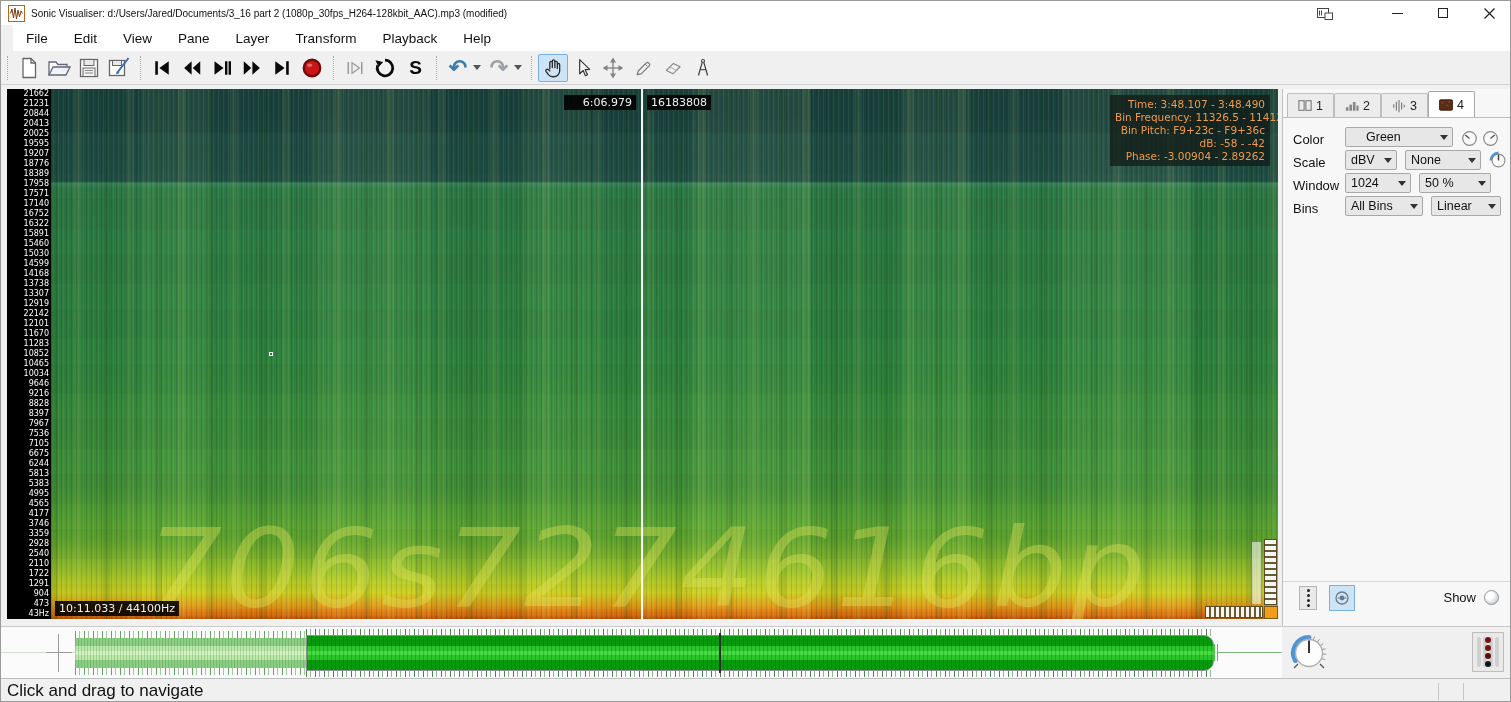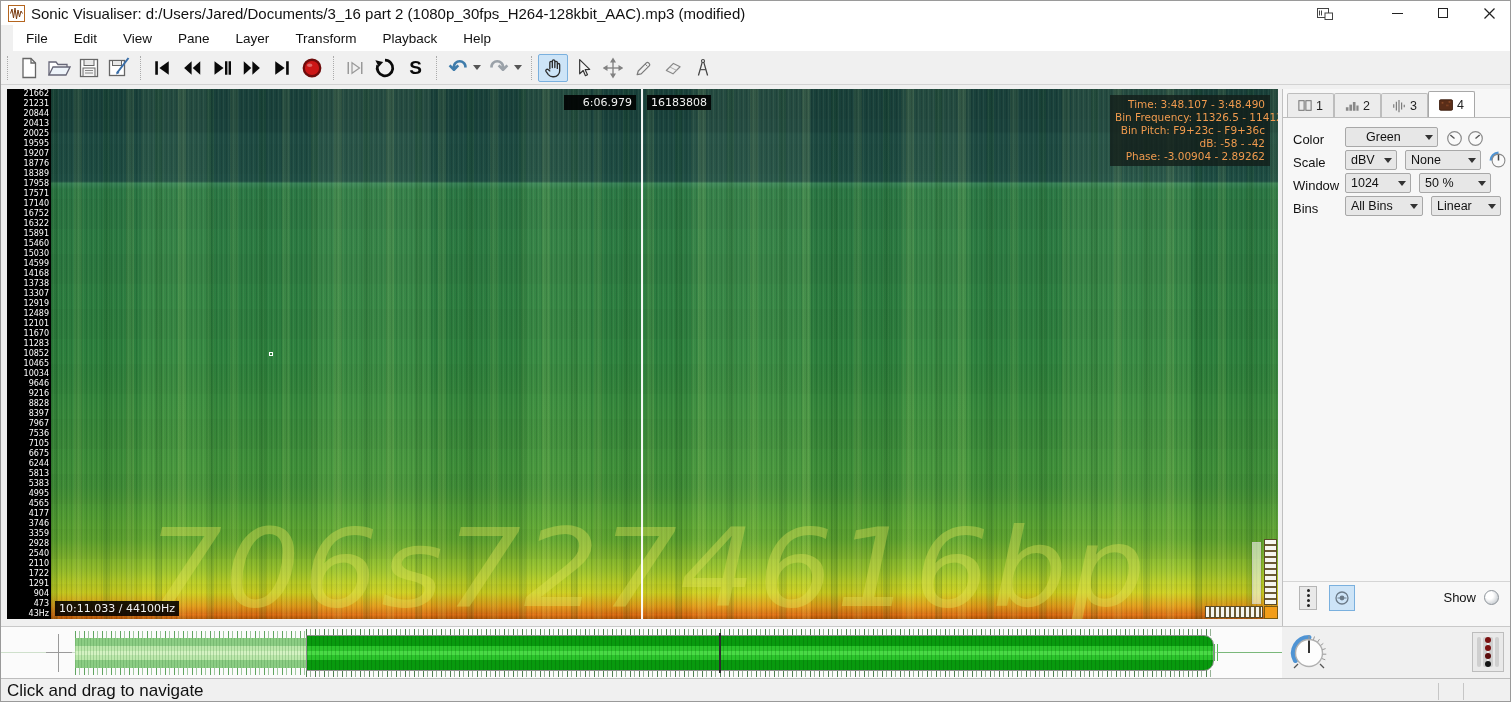--- a/index.html
+++ b/index.html
@@ -6,21 +6,21 @@
   html,body { background:#d8d8d8; }
   body { font-family:"Liberation Sans", sans-serif; }
   #app {
     position:relative; width:1511px; height:702px; background:#f0f0f0;
     overflow:hidden; border:1px solid #9a9a9a;
   }
 
   
   .titlebar { position:absolute; left:0; top:0; width:1511px; height:24px; background:#ffffff; display:flex; align-items:center; }
   .app-icon { width:17px; height:17px; margin:0 6px 0 7px; border:1px solid #b4651f; background:#fff; display:flex; align-items:center; justify-content:center; }
-  .title-text { font-size:15px; color:#111; }
+  .title-text { font-size:10px; color:#111; }
   .titlebar-right { margin-left:auto; display:flex; align-items:center; height:100%; }
   .kbd-icon { width:26px; height:100%; display:flex; align-items:center; justify-content:center; margin-right:36px; }
   .win-btn { width:46px; height:24px; display:flex; align-items:center; justify-content:center; }
   .min-glyph { width:11px; height:1px; background:#222; display:block; }
   .max-glyph { width:10px; height:10px; border:1px solid #222; display:block; }
 
   
   .menubar { position:absolute; left:0; top:24px; width:1511px; height:26px; background:#ffffff; display:flex; align-items:center;margin-left:12px; }
   .menu-item { padding:0 13px; font-size:13.5px; color:#111; height:100%; display:flex; align-items:center; cursor:default; }
 
@@ -332,21 +332,21 @@
         <div class="freq-label">16752</div>
         <div class="freq-label">16322</div>
         <div class="freq-label">15891</div>
         <div class="freq-label">15460</div>
         <div class="freq-label">15030</div>
         <div class="freq-label">14599</div>
         <div class="freq-label">14168</div>
         <div class="freq-label">13738</div>
         <div class="freq-label">13307</div>
         <div class="freq-label">12919</div>
-        <div class="freq-label">12489</div>
+        <div class="freq-label">22142</div>
         <div class="freq-label">12101</div>
         <div class="freq-label">11670</div>
         <div class="freq-label">11283</div>
         <div class="freq-label">10852</div>
         <div class="freq-label">10465</div>
         <div class="freq-label">10034</div>
         <div class="freq-label">9646</div>
         <div class="freq-label">9216</div>
         <div class="freq-label">8828</div>
         <div class="freq-label">8397</div>
@@ -431,21 +431,21 @@
               <rect x="8" y="6" width="3" height="2" fill="#7a3e20"></rect>
               <rect x="11" y="2" width="2" height="2" fill="#8a4a28"></rect>
             </svg>
           <span>4</span>
         </span>
       </div>
       <div class="tabs-underline"></div>
 
       <div class="prop-row" style="top:38px;">
         <span class="prop-label">Color</span>
-        <span class="select" style="width:93px;padding-left:20px;">
+        <span class="select" style="width:108px;padding-left:20px;">
           <span>Green</span>
             <span class="arrow"></span>
         </span>
         <svg class="knob" width="17" height="17" viewBox="0 0 17 17">
             <circle cx="8.5" cy="8.5" r="6.8" fill="#fafafa" stroke="#8a8a8a" stroke-width="1.2"></circle>
             <line x1="8.5" y1="8.5" x2="4.3" y2="5" stroke="#555" stroke-width="1.4"></line>
           </svg>
         <svg class="knob" width="17" height="17" viewBox="0 0 17 17">
             <circle cx="8.5" cy="8.5" r="6.8" fill="#fafafa" stroke="#8a8a8a" stroke-width="1.2"></circle>
             <line x1="8.5" y1="8.5" x2="12.7" y2="5" stroke="#555" stroke-width="1.4"></line>

